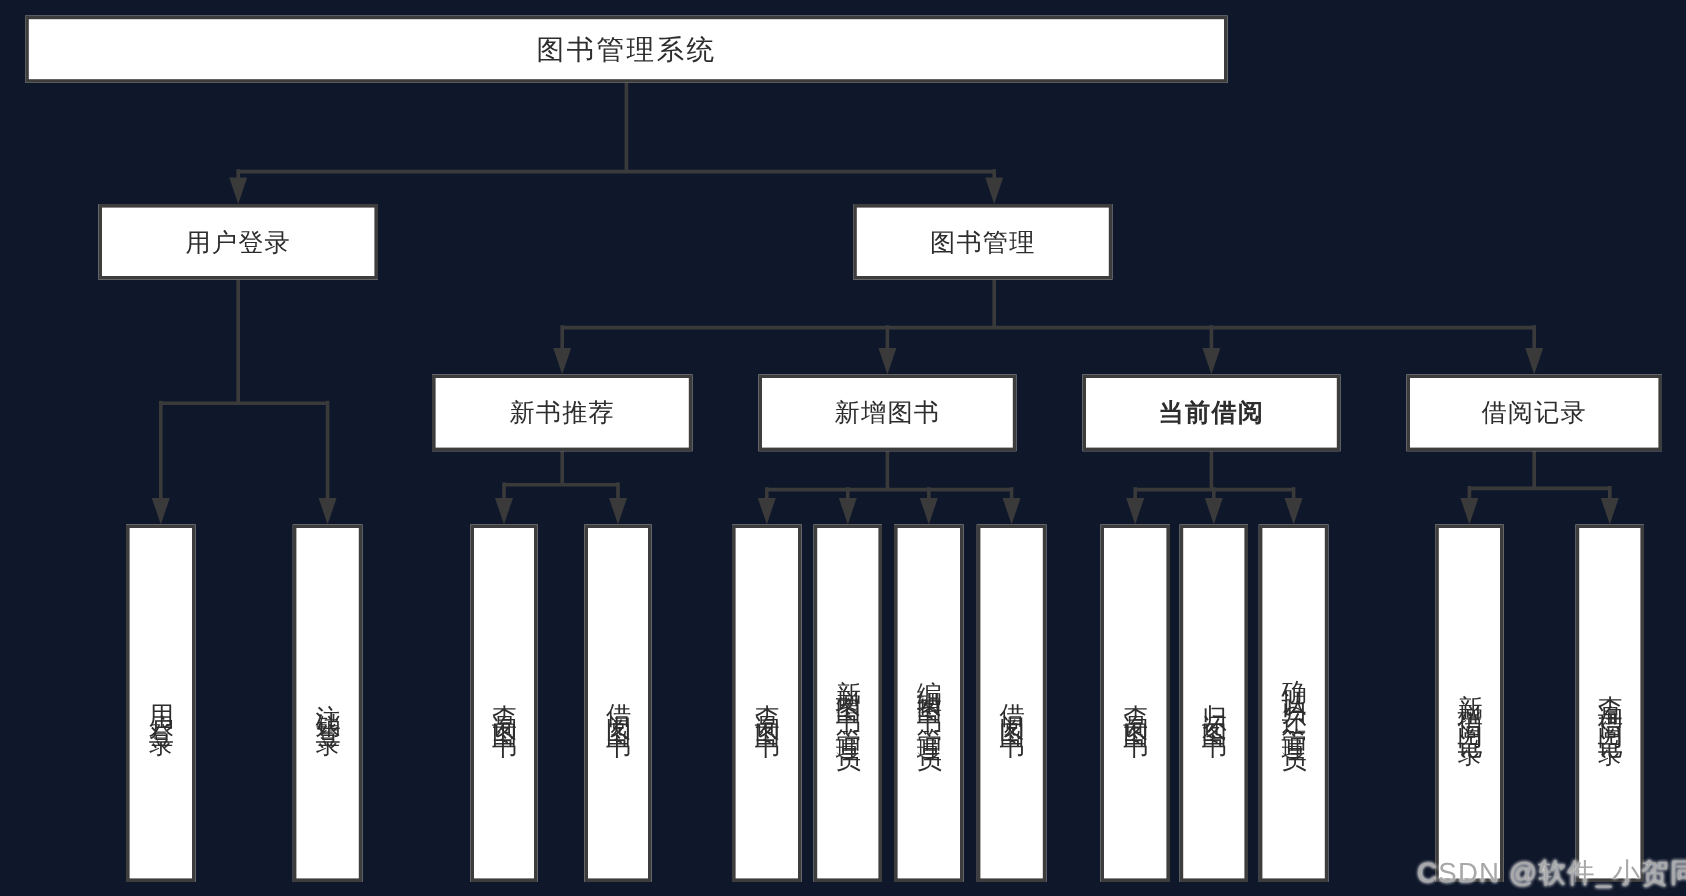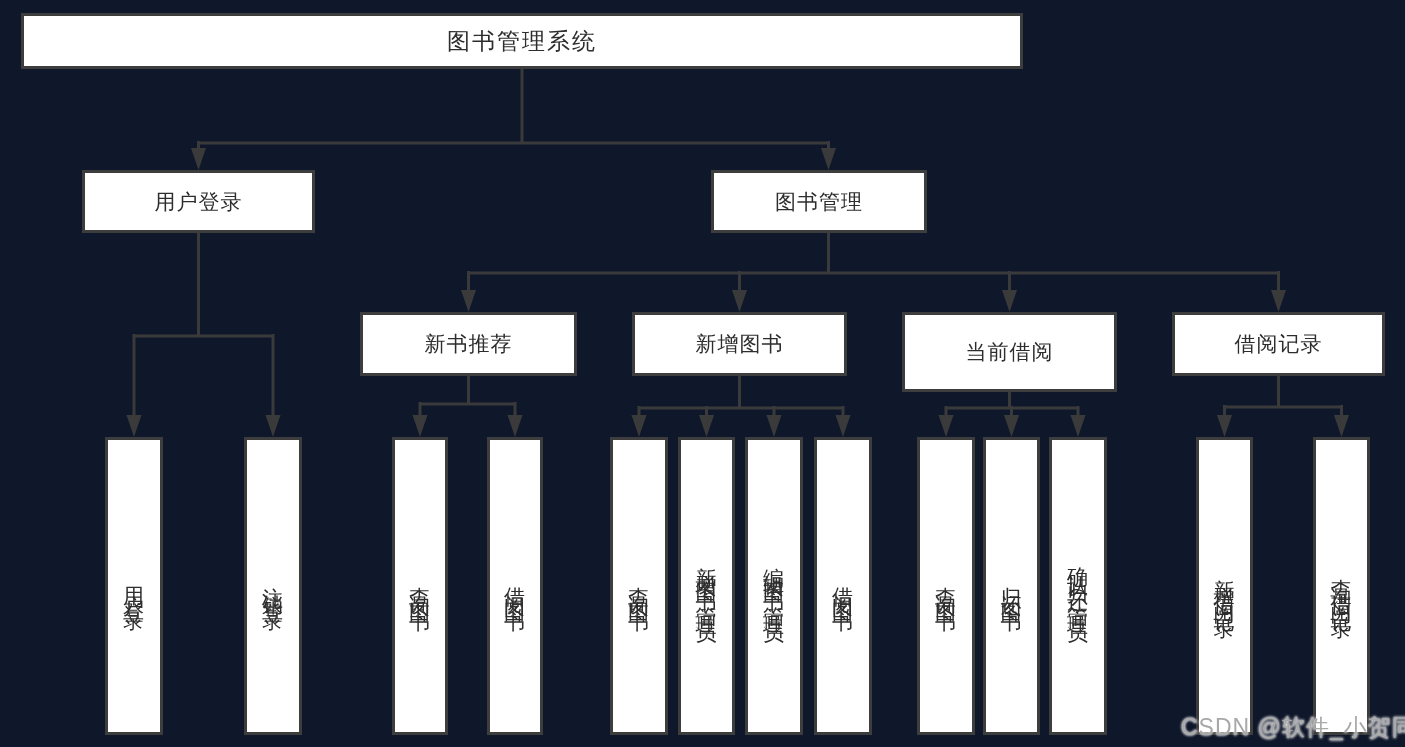--- a/index.html
+++ b/index.html
@@ -55,21 +55,21 @@
     letter-spacing: 8px;
     line-height: 1;
   }
 
   
   #n-root  { left: 21px;  top: 13px;  width: 1002px; height: 56px; }
   #n-l2-0  { left: 82px;  top: 170px; width: 233px;  height: 63px; }
   #n-l2-1  { left: 711px; top: 170px; width: 216px;  height: 63px; }
   #n-l3-0  { left: 360px; top: 312px; width: 217px;  height: 64px; }
   #n-l3-1  { left: 632px; top: 312px; width: 215px;  height: 64px; }
-  #n-l3-2  { left: 902px; top: 312px; width: 215px;  height: 80px; }
+  #n-l3-2  { left: 902px; top: 312px; width: 215px;  height: 64px; font-weight: bold; }
   #n-l3-3  { left: 1172px;top: 312px; width: 213px;  height: 64px; }
   #n-leaf-0  { left: 105px;  width: 58px; }
   #n-leaf-1  { left: 244px;  width: 58px; }
   #n-leaf-2  { left: 392px;  width: 56px; }
   #n-leaf-3  { left: 487px;  width: 56px; }
   #n-leaf-4  { left: 610px;  width: 58px; }
   #n-leaf-5  { left: 678px;  width: 57px; }
   #n-leaf-6  { left: 745px;  width: 58px; }
   #n-leaf-7  { left: 814px;  width: 58px; }
   #n-leaf-8  { left: 917px;  width: 58px; }

